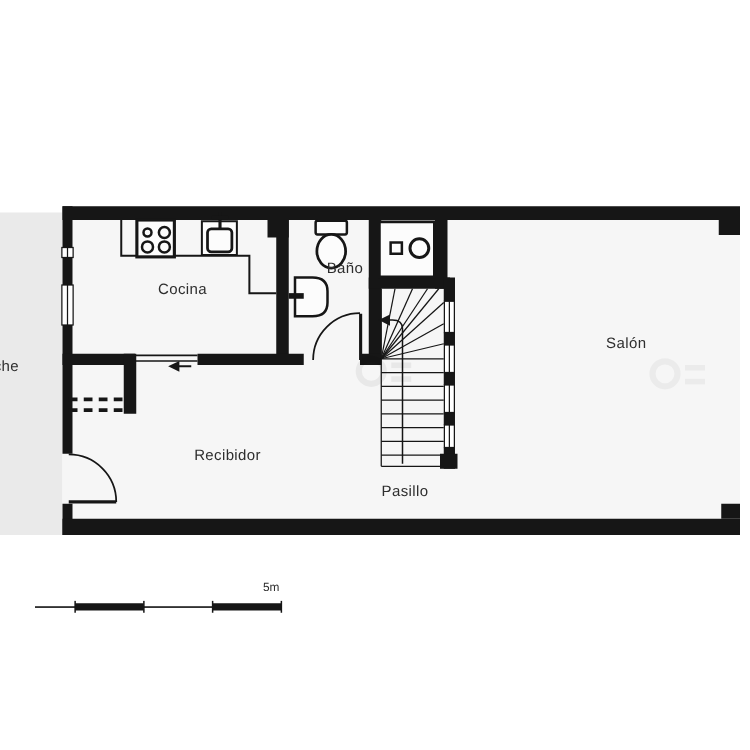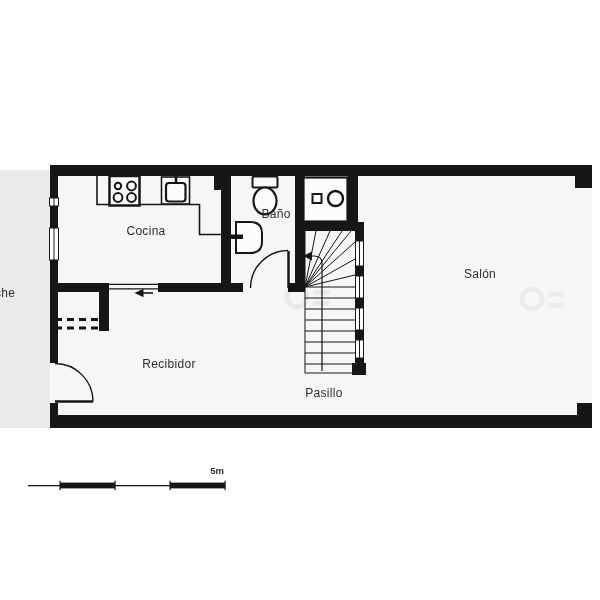--- a/index.html
+++ b/index.html
@@ -9,21 +9,21 @@
   .w{fill:var(--wall,#161616);}
   .floor{fill:var(--floor,#f6f6f6);}
   .porch{fill:var(--porch,#eaeaea);}
   .win{fill:#ffffff;stroke:var(--wall,#161616);}
   .ln{stroke:var(--wall,#161616);fill:none;}
   .fx{fill:#fcfcfc;stroke:var(--wall,#161616);}
   .blk{fill:var(--wall,#161616);}
   .lbl{position:absolute;font-size:12px;color:var(--ink,#2e2e2e);letter-spacing:.3px;
        transform:translate(-50%,-50%);white-space:nowrap;}
   .lbl-edge{transform:none;}
-  .lbl-scale{font-size:9.5px;font-weight:bold;letter-spacing:0;}
+  .lbl-scale{font-size:9.5px;font-weight:normal;letter-spacing:0;}
 </style>
 </head>
 <body>
 
 <div class="canvas">
 <svg width="600" height="600" viewBox="0 0 600 600">
 
   <rect class="porch" x="0" y="170" width="50" height="258"></rect>
   <rect class="floor" x="50" y="165" width="550" height="263"></rect>
 
@@ -166,18 +166,18 @@
     <rect class="blk" x="170" y="482.6" width="55" height="5.8"></rect>
     <rect class="blk" x="59.5" y="480.7" width="1.2" height="9.5"></rect>
     <rect class="blk" x="114.5" y="480.7" width="1.2" height="9.5"></rect>
     <rect class="blk" x="169.5" y="480.7" width="1.2" height="9.5"></rect>
     <rect class="blk" x="224.5" y="480.7" width="1.2" height="9.5"></rect>
   </g>
 </svg>
 
 <div class="lbl" style="left:146px;top:231px">Cocina</div>
 <div class="lbl" style="left:276px;top:214px">Baño</div>
-<div class="lbl" style="left:480px;top:274px">Salón</div>
-<div class="lbl" style="left:169px;top:364px">Recibidor</div>
+<div class="lbl" style="left:501px;top:274px">Salón</div>
+<div class="lbl" style="left:182px;top:364px">Recibidor</div>
 <div class="lbl" style="left:324px;top:393px">Pasillo</div>
 <div class="lbl lbl-edge" style="left:-5px;top:286px">che</div>
 <div class="lbl lbl-scale" style="left:217px;top:470px">5m</div>
 </div>
 
 </body></html>

